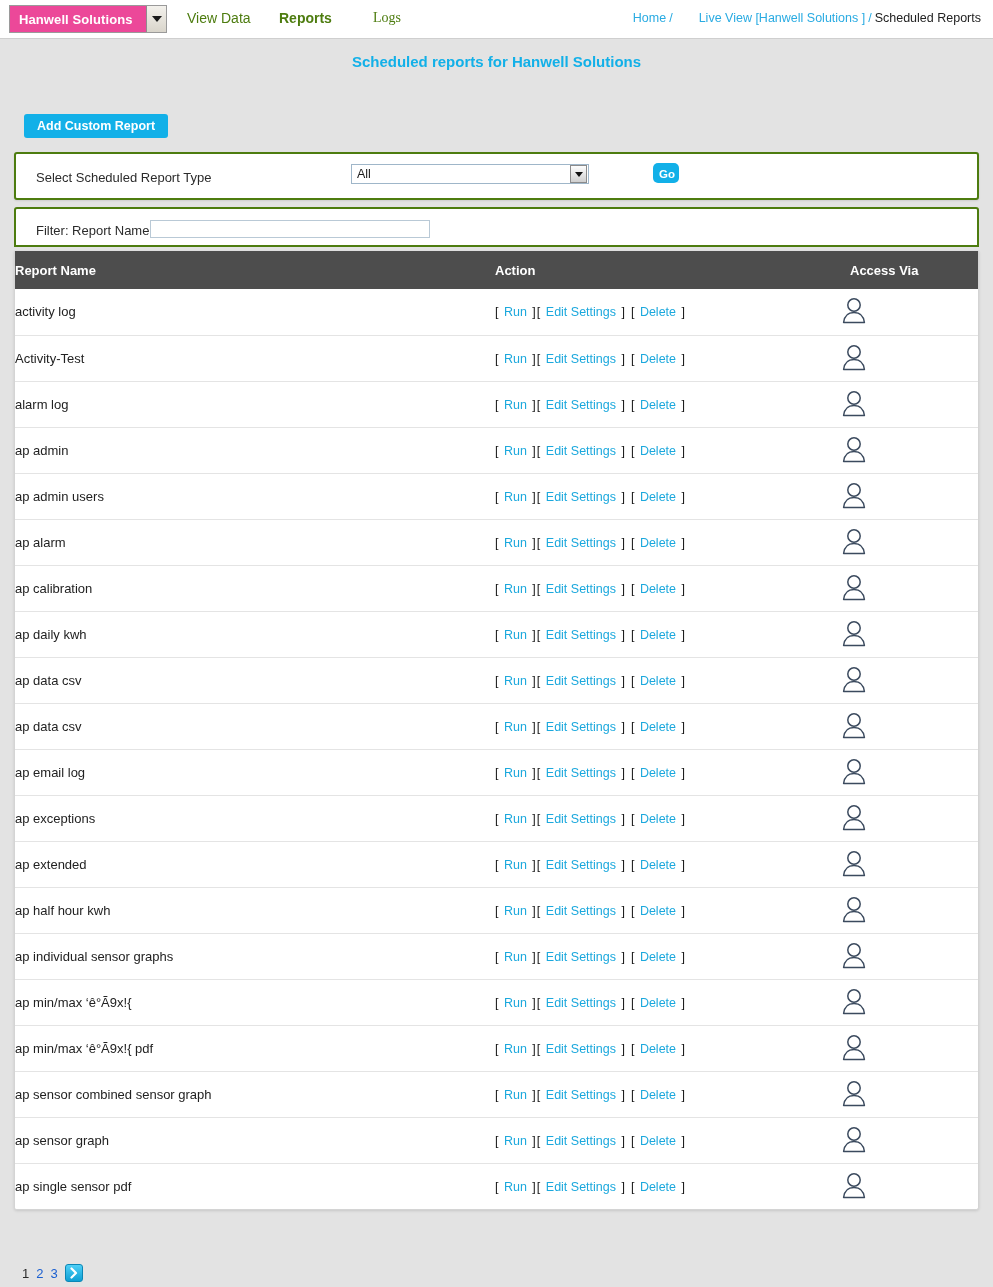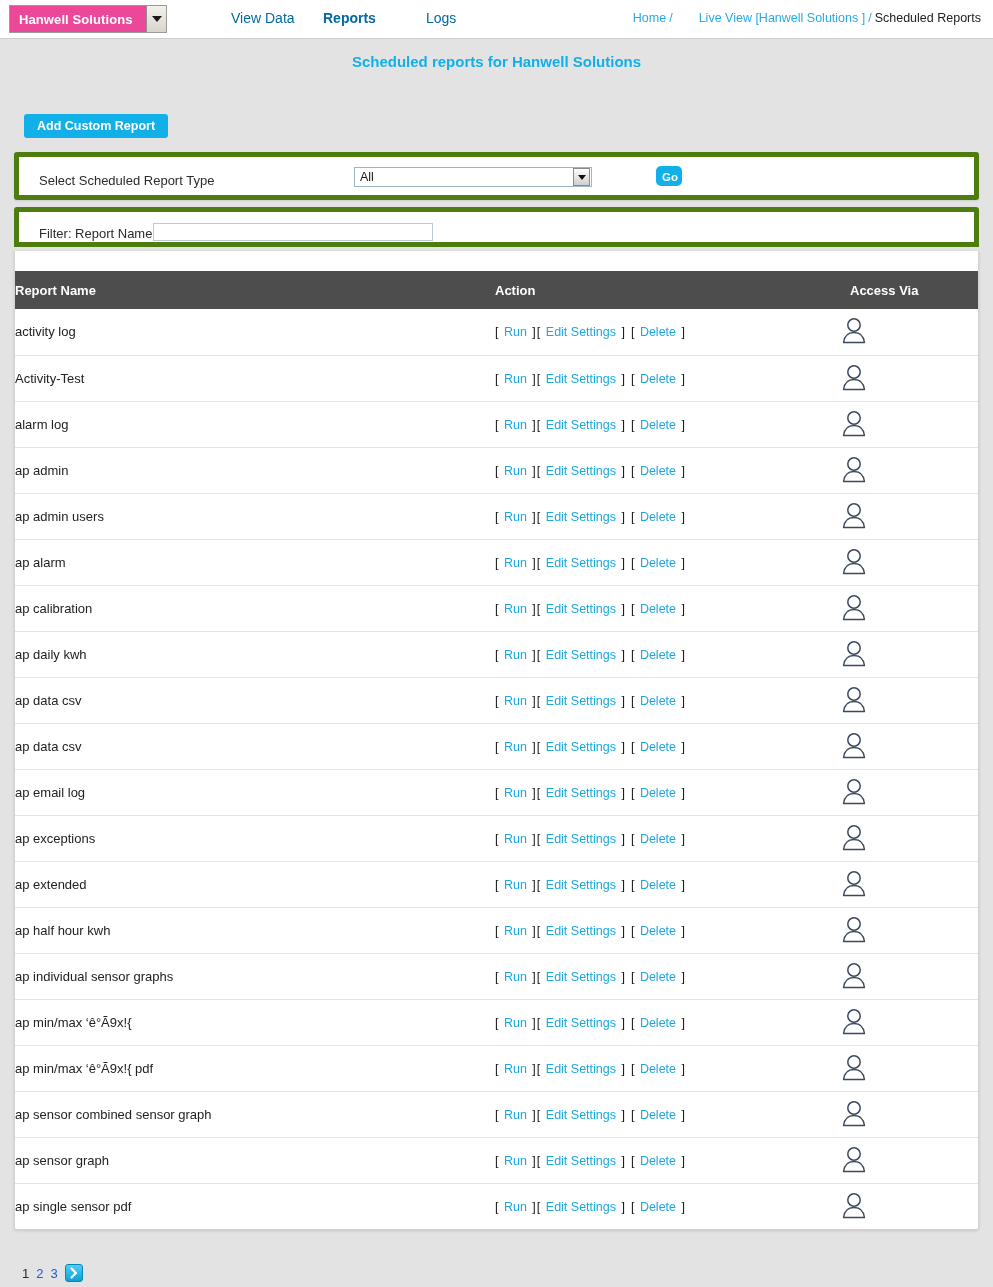--- a/index.html
+++ b/index.html
@@ -50,28 +50,27 @@
   .org-select .org-arrow i {
     display: block;
     width: 0; height: 0;
     border-left: 5px solid transparent;
     border-right: 5px solid transparent;
     border-top: 6px solid #1a1a1a;
   }
   .navitem {
     position: absolute; top: 10px;
     font-size: 14px;
-    color: #0369a1;
+    color: #4d7c0f;
     white-space: nowrap;
-    margin-left: 44px;
   }
   .navitem.active { font-weight: bold; }
   #nav-view-data { left: 187px; }
   #nav-reports  { left: 279px; }
-  #nav-logs     { left: 382px; }
+  #nav-logs     { left: 373px; font-family: Liberation Serif, serif; }
 
   
   .breadcrumb {
     position: absolute; right: 12px; top: 11px;
     font-size: 12.5px;
     color: #2b2b2b;
     white-space: nowrap;
   }
   .breadcrumb a { color: #29abe2; text-decoration: none; margin-left: 23px; }
   .breadcrumb .sep { color: #29abe2; padding: 0 3px; }
@@ -99,21 +98,21 @@
     font-weight: bold;
     font-family: "Liberation Sans", sans-serif;
     cursor: pointer;
     line-height: 24px;
   }
 
   
   .panel {
     position: absolute;
     background: #ffffff;
-    border: 5px solid #4d7c0f;
+    border: 2px solid #4d7c0f;
     border-radius: 3px;
     box-shadow: 0 1px 2px rgba(0,0,0,0.10);
   }
   #panel-report-type {
     left: 14px; top: 152px; width: 965px; height: 48px;
   }
   .srt-label {
     position: absolute; left: 20px; top: 16px;
     font-size: 13px; color: #2b2b2b;
   }
@@ -185,21 +184,20 @@
     border: 1px solid #d4d4d4;
     border-top: none;
     border-radius: 0 0 3px 3px;
     box-shadow: 0 1px 3px rgba(0,0,0,0.13);
     overflow: hidden;
   }
   table.reports {
     width: 100%;
     border-collapse: collapse;
     table-layout: fixed;
-    margin-top: 20px;
   }
   table.reports thead th {
     background: #4d4d4d;
     color: #ffffff;
     font-size: 13px;
     font-weight: bold;
     height: 38px;
     text-align: left;
     padding: 0;
     vertical-align: middle;

